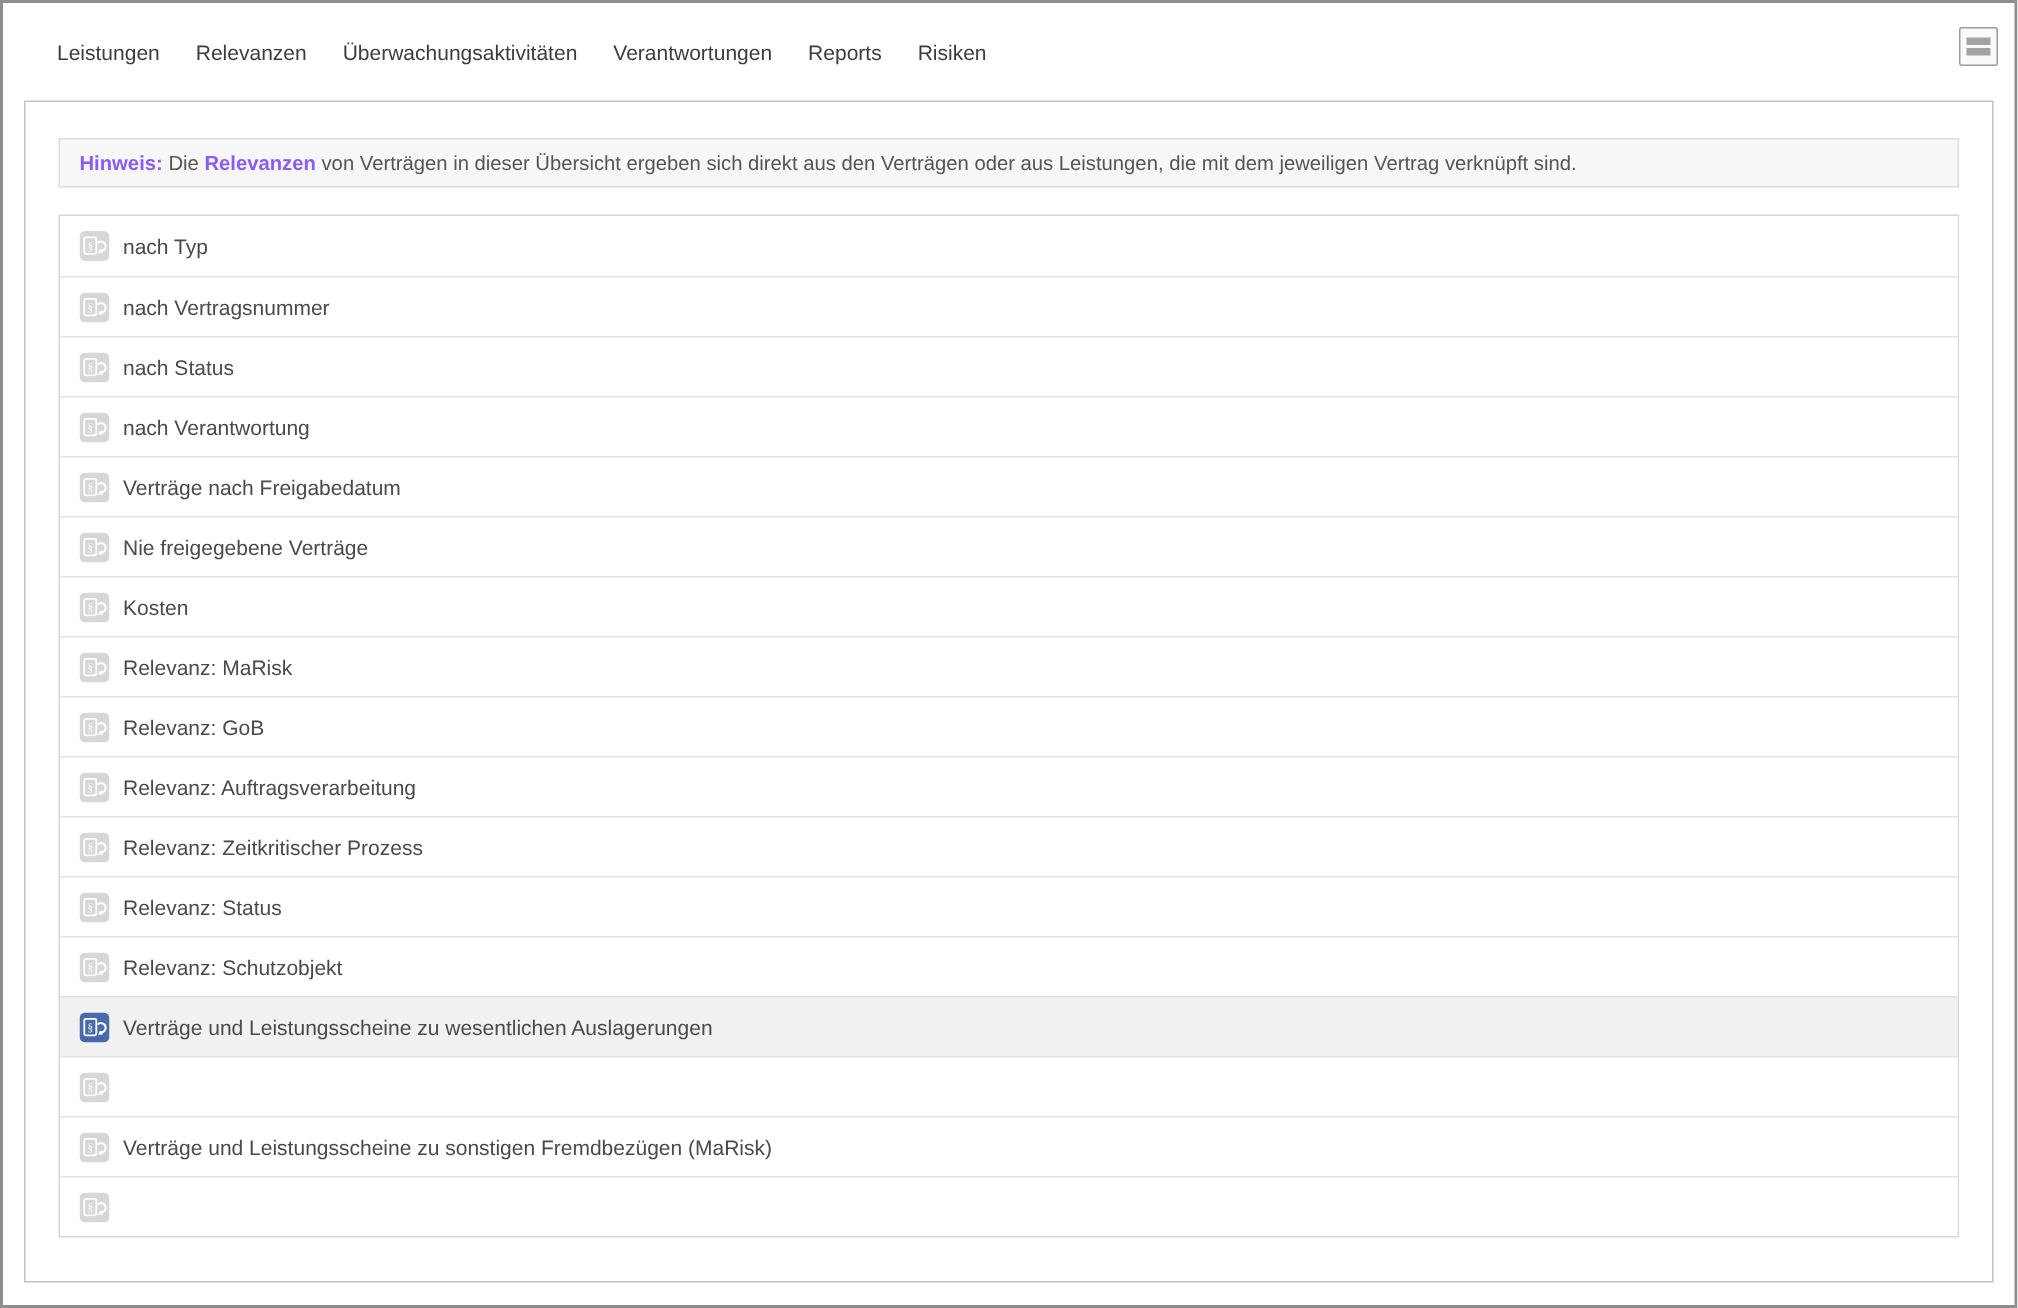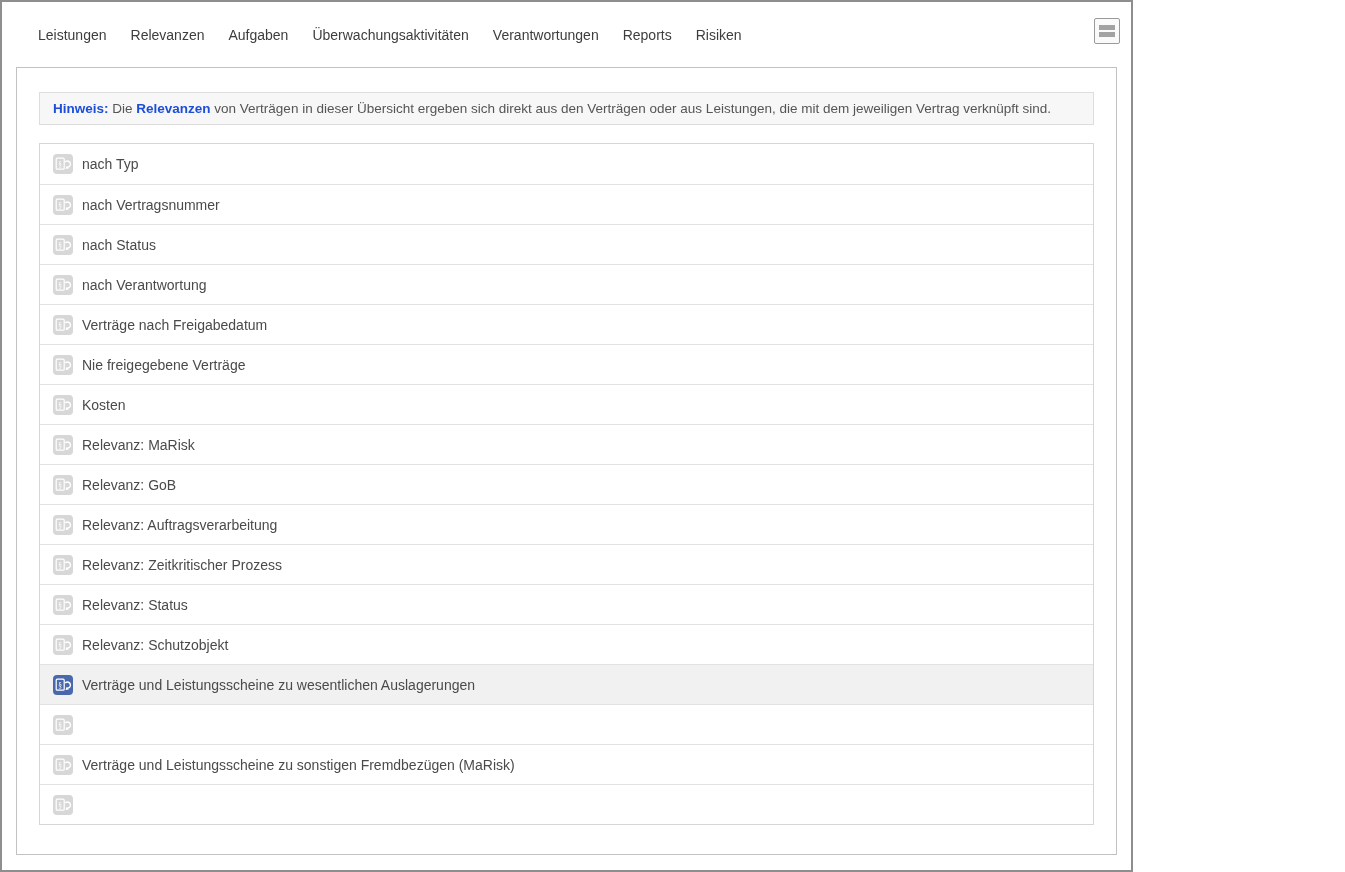--- a/index.html
+++ b/index.html
@@ -5,21 +5,21 @@
   :root{
     --accent:#4a69ad; --frame:#8e8e8e; --panel-border:#c2c2c2;
     --hint-bg:#f7f7f7; --hint-border:#dddddd; --list-border:#d6d6d6;
     --row-divider:#e2e2e2; --selected-bg:#f1f1f1; --icon-gray:#d7d7d7;
     --text:#4a4a4a; --tab-text:#3d3d3d;
   }
   *{box-sizing:border-box;}
   html,body{margin:0;padding:0;background:#fff;}
   body{font-family:"Liberation Sans",sans-serif;}
   .page{
-    width:1133px;height:872px;position:relative;background:#fff;
+    width:1345px;height:872px;position:relative;background:#fff;
     border:2px solid var(--frame);overflow:hidden;
   }
   
   .tabbar{
     position:absolute;top:0;left:14px;right:14px;height:66px;
     display:flex;align-items:stretch;z-index:2;padding-left:10px;
   }
   .tab{
     display:flex;align-items:center;padding:0 12px;font-size:14px;
     color:var(--tab-text);cursor:pointer;white-space:nowrap;background:transparent;
@@ -40,21 +40,21 @@
   
   .panel{
     position:absolute;left:14px;right:14px;top:65px;bottom:15px;
     border:1px solid var(--panel-border);background:#fff;z-index:1;
     padding:24px 22px 0 22px;
   }
   .hint{
     background:var(--hint-bg);border:1px solid var(--hint-border);
     padding:7px 13px;font-size:13.5px;color:#555;line-height:17px;
   }
-  .hint .b{font-weight:bold;color:#1d4ed8;}
+  .hint .b{font-weight:bold;color:#8b5cf6;}
   .report-list{
     margin-top:18px;border:1px solid var(--list-border);background:#fff;
   }
   .report-row{
     display:flex;align-items:center;height:40px;padding-left:13px;gap:9px;
     font-size:14px;color:var(--text);cursor:pointer;background:#fff;
   }
   .report-row + .report-row{border-top:1px solid var(--row-divider);}
   .report-row.selected{background:var(--selected-bg);}
   .ricon{width:20px;height:20px;flex:0 0 20px;display:block;}
@@ -69,23 +69,20 @@
 
   <div class="tabbar">
     <div id="tabs" style="display:flex;align-items:stretch;">
         <div class="tab">
           <span>Leistungen</span>
         </div>
         <div class="tab">
           <span>Relevanzen</span>
         </div>
         <div class="tab">
-          <span>Aufgaben</span>
-        </div>
-        <div class="tab">
           <span>Überwachungsaktivitäten</span>
         </div>
         <div class="tab">
           <span>Verantwortungen</span>
         </div>
         <div class="tab">
           <span>Reports</span>
         </div>
         <div class="tab">
           <span>Risiken</span>

